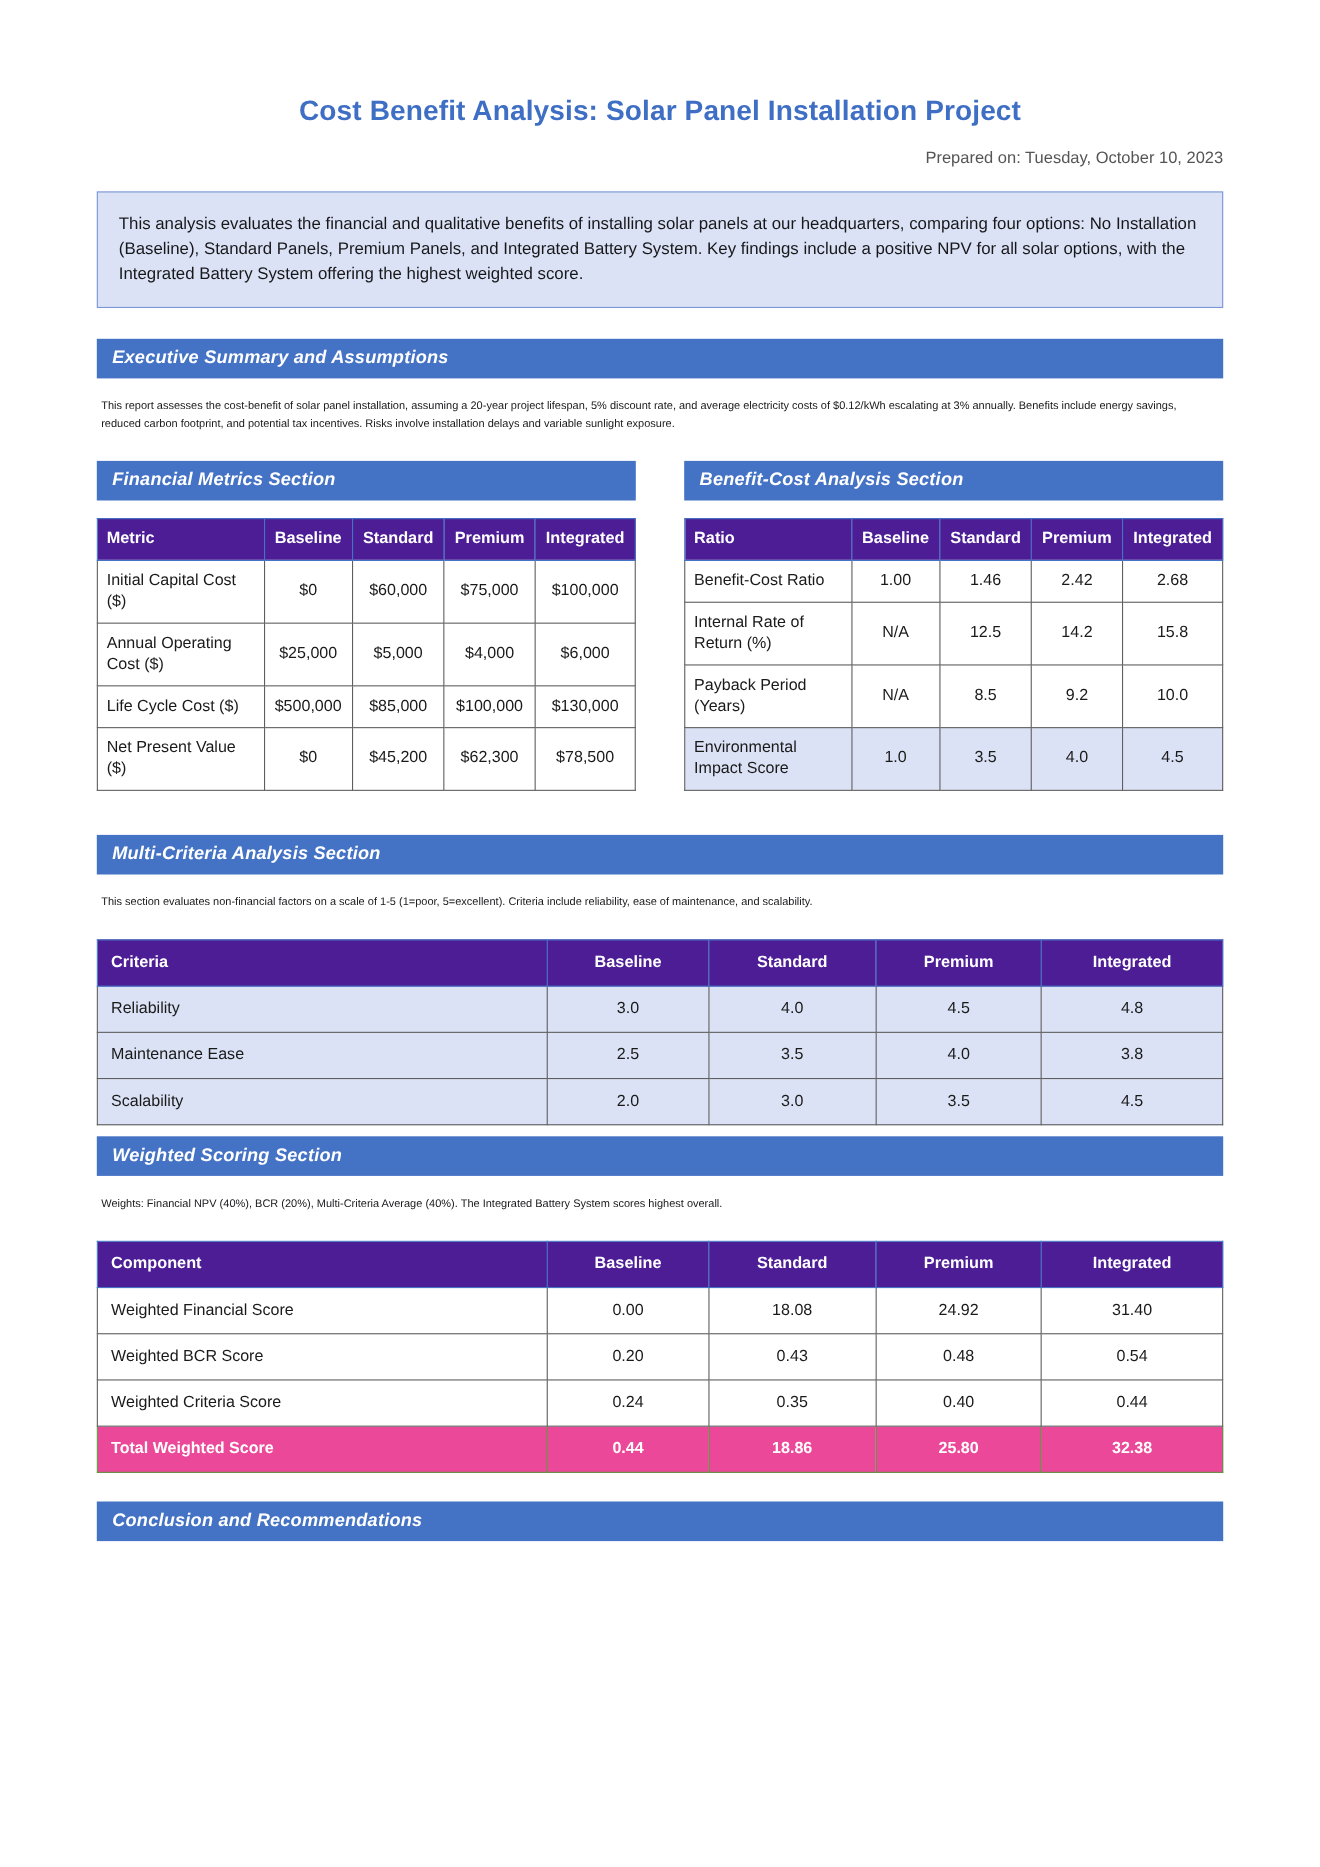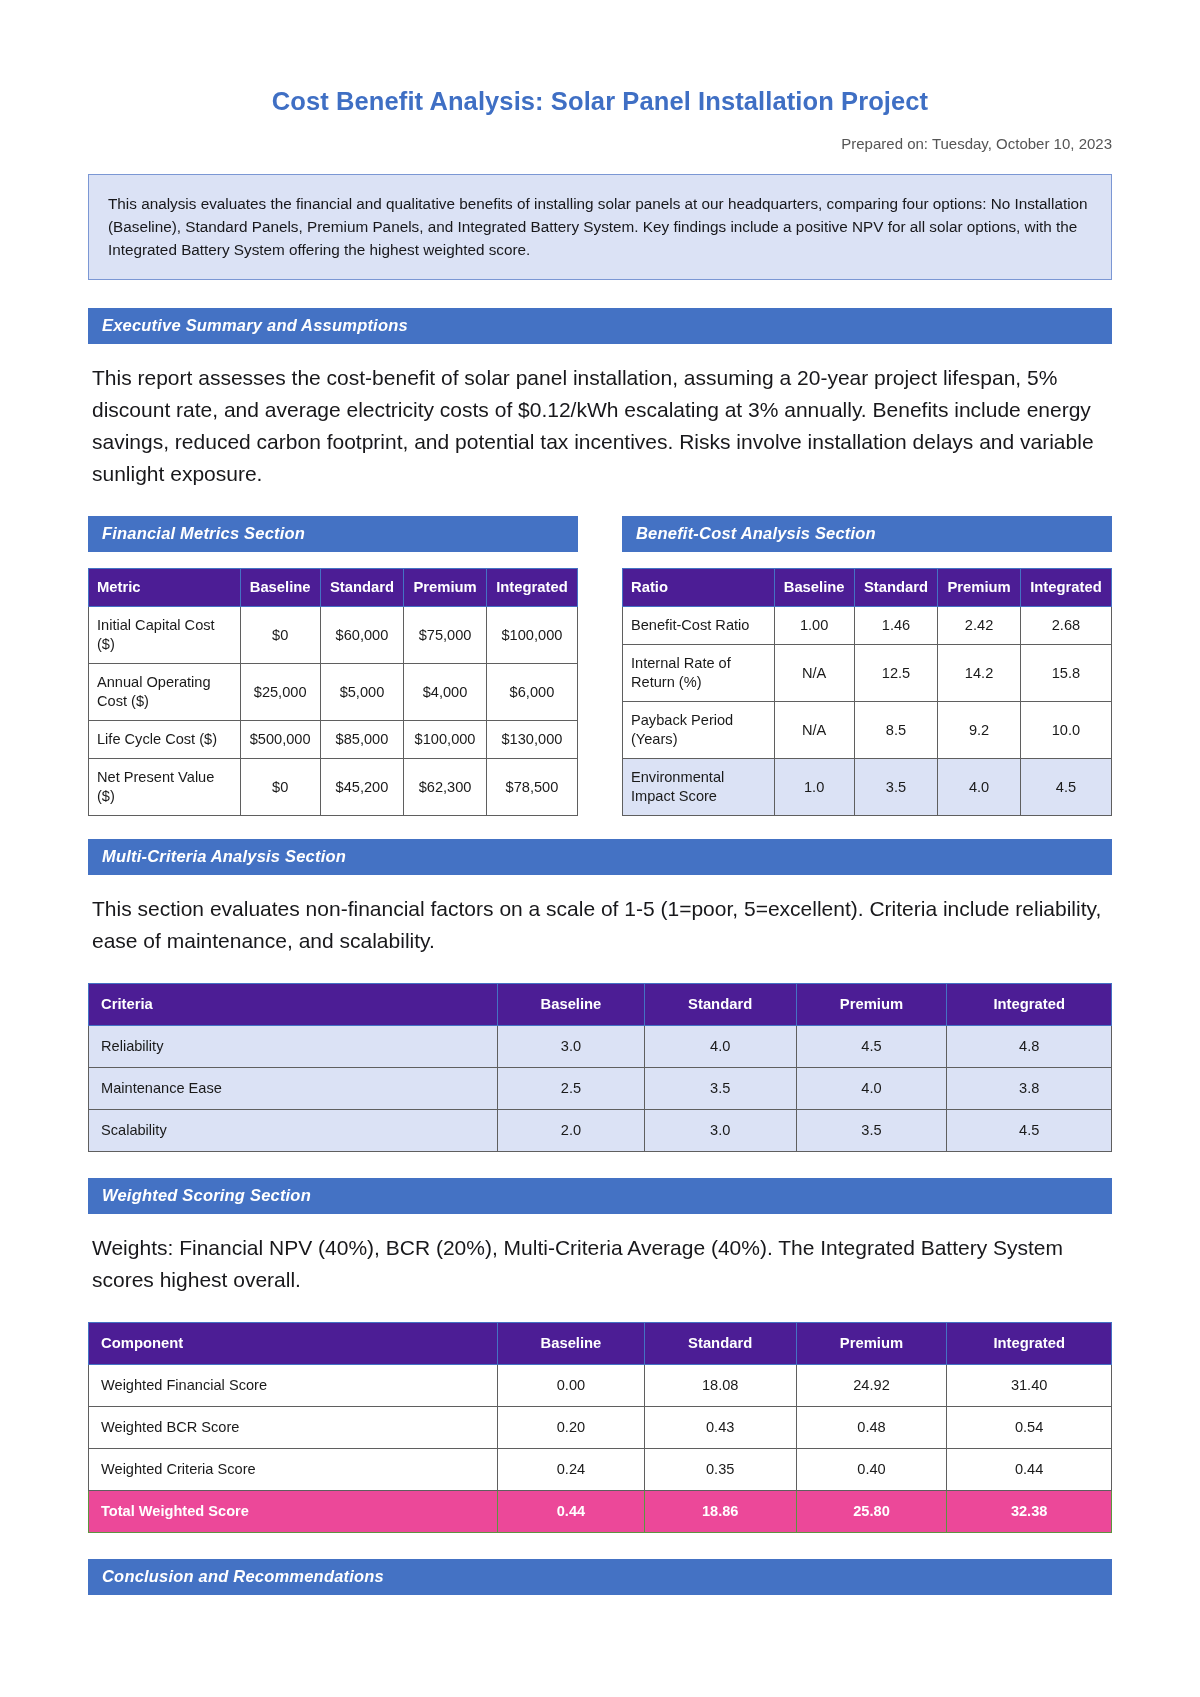--- a/index.html
+++ b/index.html
@@ -46,30 +46,30 @@
     color: #ffffff;
     font-weight: bold;
     font-style: italic;
     font-size: 16.5px;
     padding: 8px 14px 9px 14px;
     margin-bottom: 18px;
     letter-spacing: 0.2px;
   }
   .section-header.narrow { margin-bottom: 16px; }
   .body-text {
-    font-size: 21px;
+    font-size: 10px;
     line-height: 1.52;
     color: #18181b;
     margin: 0 0 26px 0;
     padding: 0 4px;
   }
   .columns {
     display: flex;
     gap: 44px;
-    margin-bottom: 23px;
+    margin-bottom: 40px;
     align-items: flex-end;
   }
   .col { flex: 1 1 0; min-width: 0; }
 
   table {
     width: 100%;
     border-collapse: collapse;
     font-size: 14.6px;
   }
   table th, table td {
@@ -243,21 +243,21 @@
           <td class="num">2.0</td>
           <td class="num">3.0</td>
           <td class="num">3.5</td>
           <td class="num">4.5</td>
         </tr>
       </tbody>
   </table>
 
   <div class="spacer-sm"></div>
 
-  <div class="section-header" style="margin-top:22px">Weighted Scoring Section</div>
+  <div class="section-header" style="margin-top:6px">Weighted Scoring Section</div>
   <p class="body-text">Weights: Financial NPV (40%), BCR (20%), Multi-Criteria Average (40%). The Integrated Battery System scores highest overall.</p>
   <table class="tbl-wide">
     <thead>
       <tr id="ws-head">
           <th class="label">Component</th>
           <th class="num">Baseline</th>
           <th class="num">Standard</th>
           <th class="num">Premium</th>
           <th class="num">Integrated</th>
         </tr>

